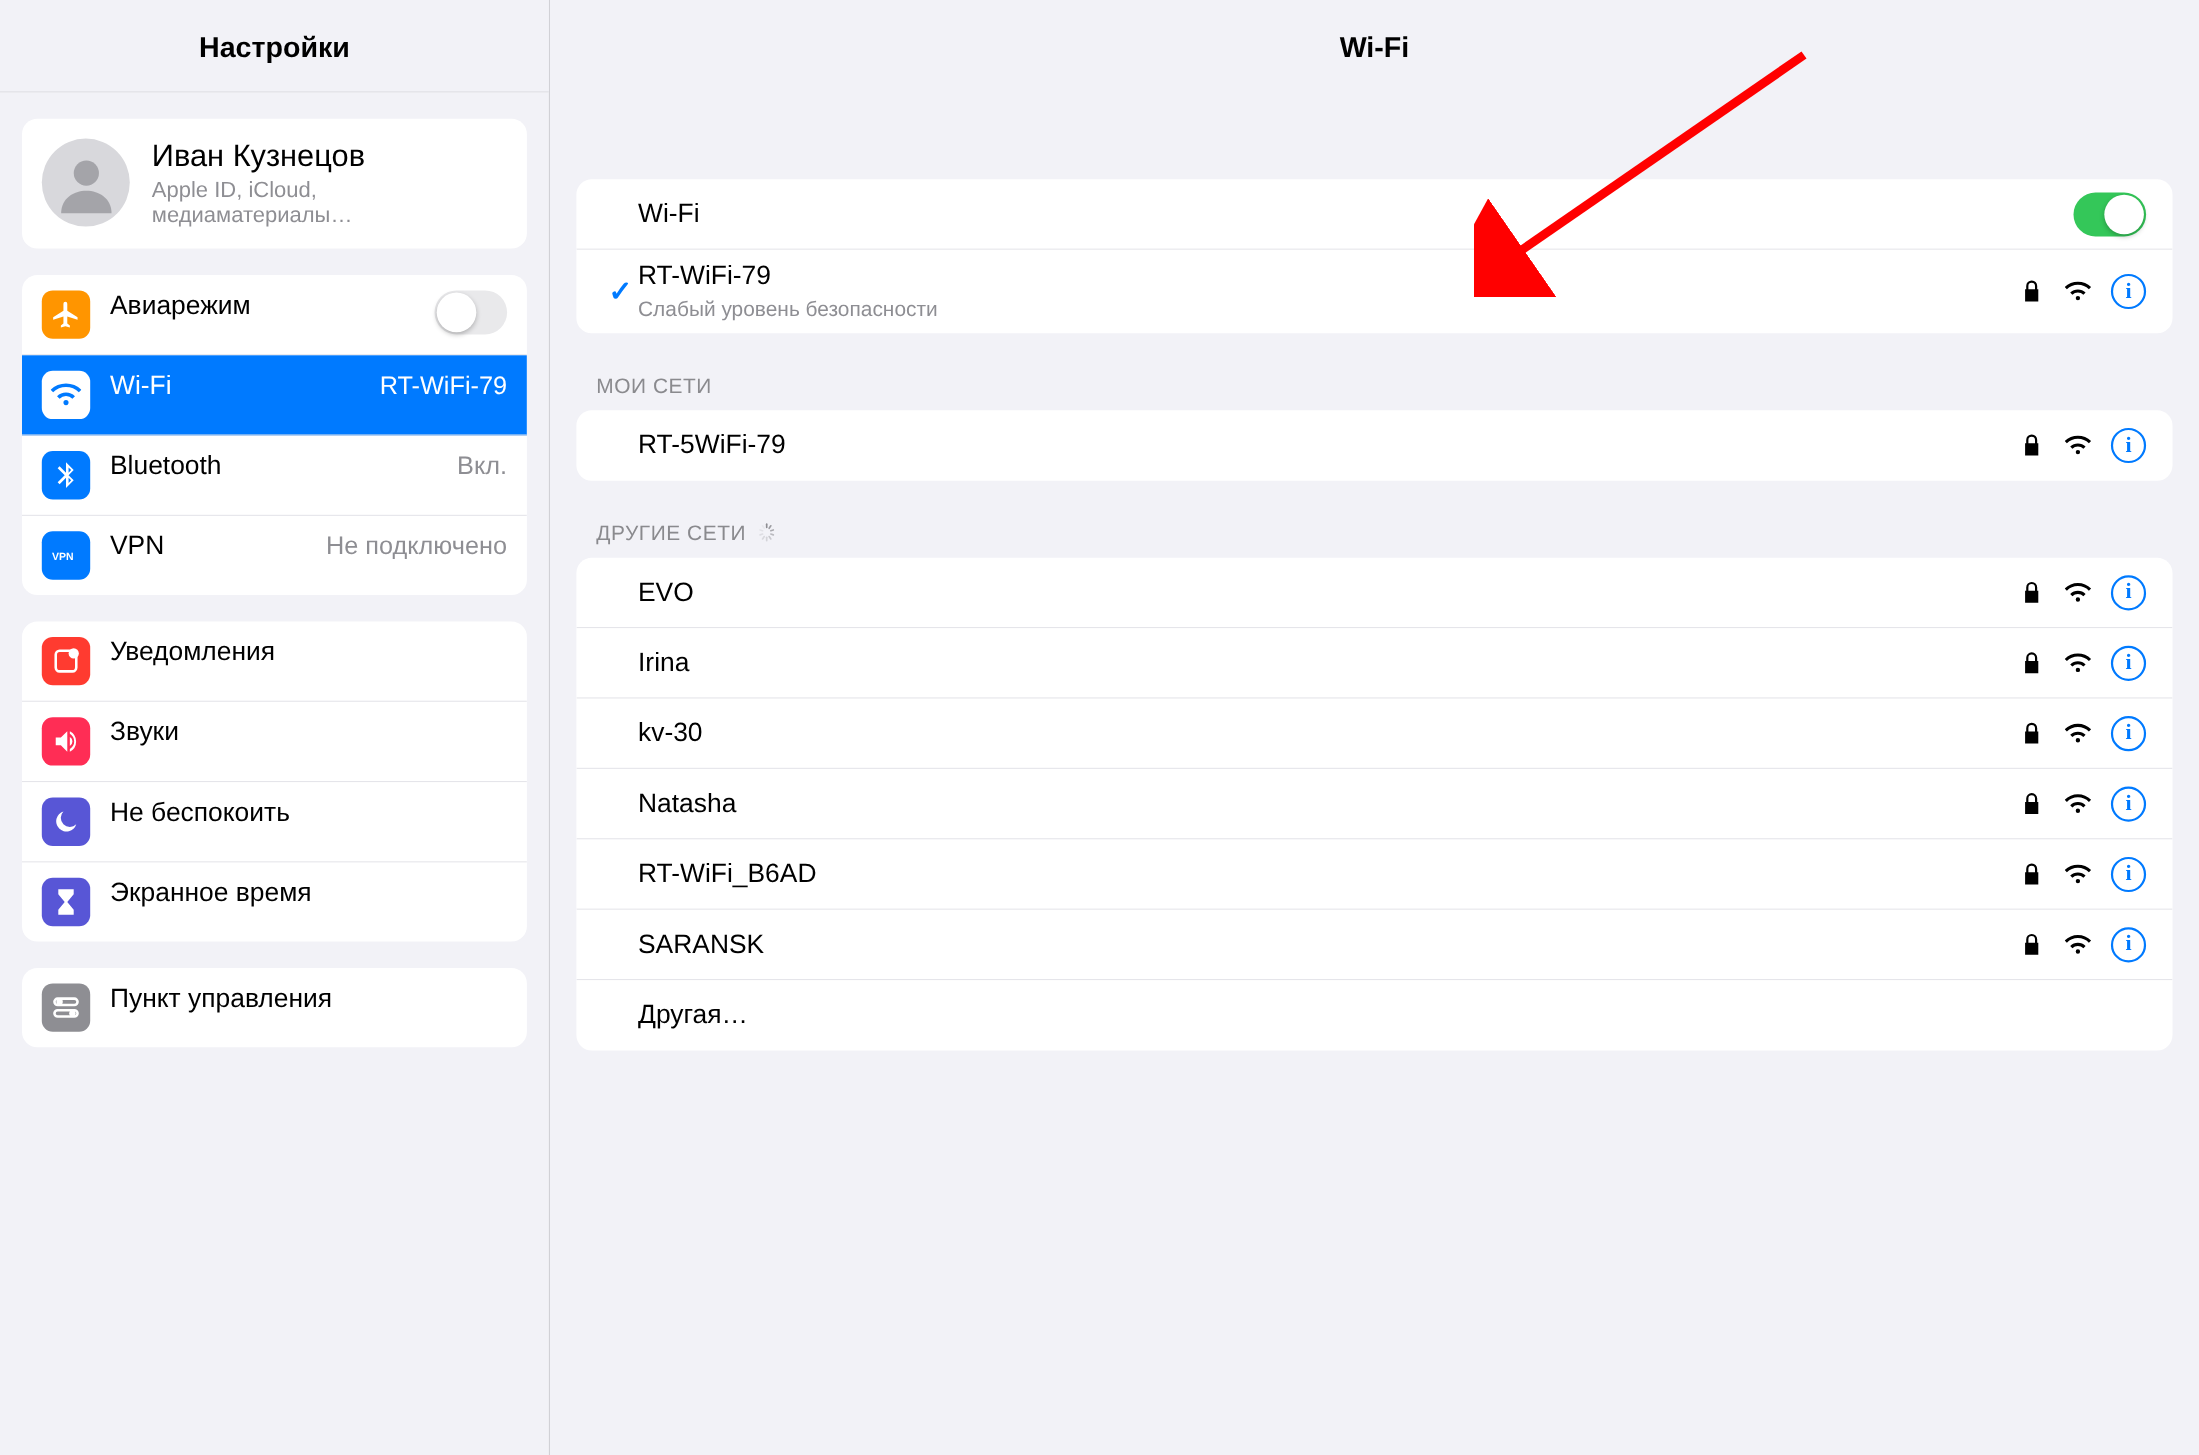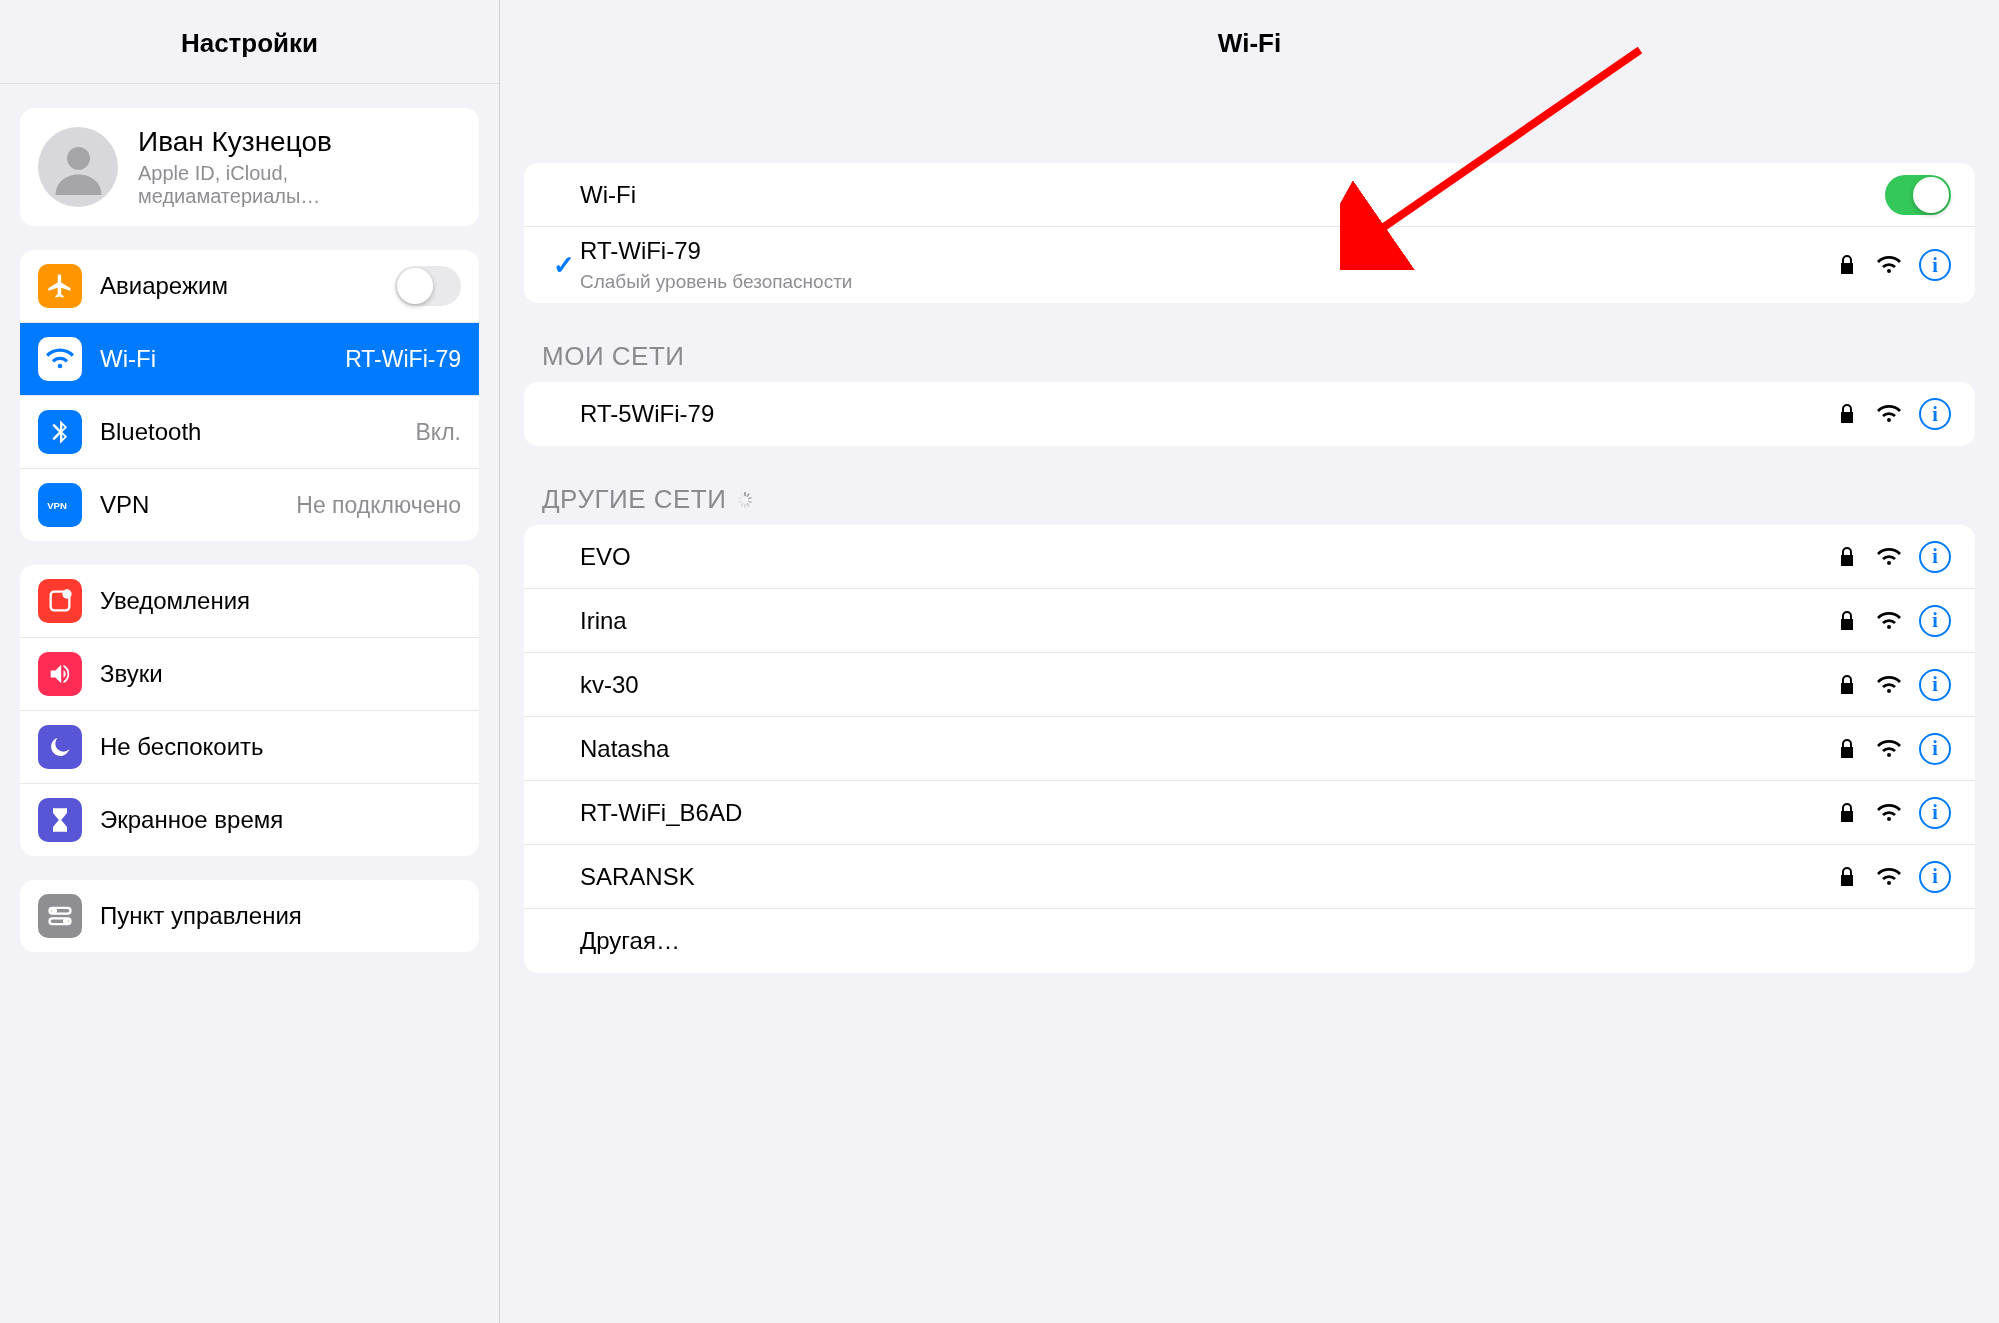--- a/index.html
+++ b/index.html
@@ -27,21 +27,21 @@
   background: #f2f2f7;
 }
 .group {
   margin: 24px 20px 0;
   background: #fff;
   border-radius: 14px;
   overflow: hidden;
 }
 .row {
   display: flex;
-  align-items: center;
+  align-items: flex-start;
   padding: 14px 18px;
   min-height: 60px;
   border-bottom: 1px solid #e5e5ea;
   font-size: 24px;
 }
 .row:last-child { border-bottom: none; }
 .row.selected { background: #007aff; color: #fff; }
 .row.selected .row-detail { color: #fff; }
 .icon-box {
   width: 44px;
@@ -93,25 +93,25 @@
   font-size: 26px;
   font-weight: 700;
 }
 .section {
   margin: 32px 24px 0;
   background: #fff;
   border-radius: 14px;
   overflow: hidden;
 }
 .section-header {
-  font-size: 26px;
+  font-size: 19px;
   color: #8a8a8e;
   letter-spacing: 0.5px;
   margin: 38px 42px 10px;
-  display: flex; align-items: center; gap: 10px;
+  display: flex; gap: 10px;
 }
 .net-row {
   display: flex;
   align-items: center;
   padding: 0 24px;
   min-height: 64px;
   border-bottom: 1px solid #e5e5ea;
   font-size: 24px;
 }
 .net-row:last-child { border-bottom: none; }

